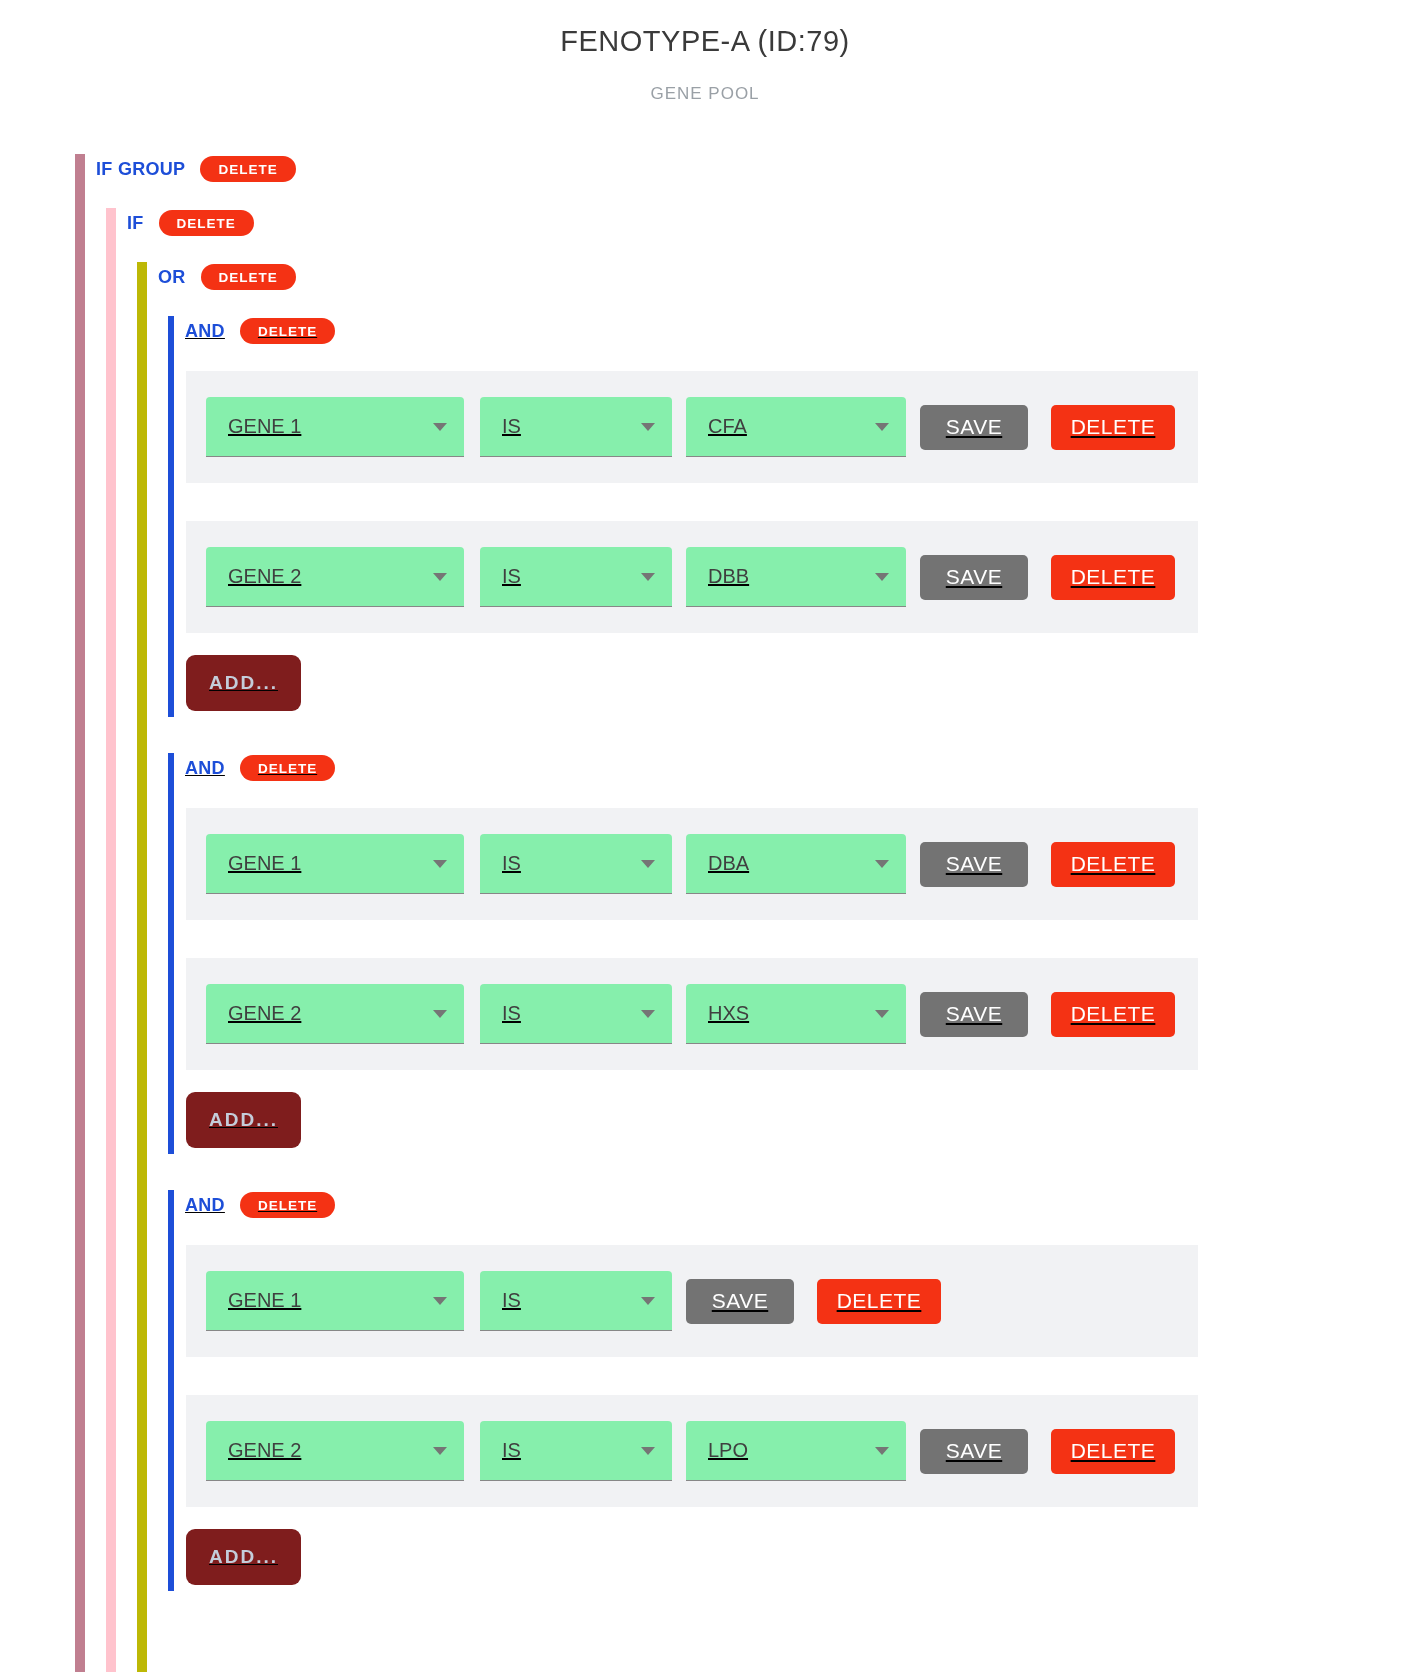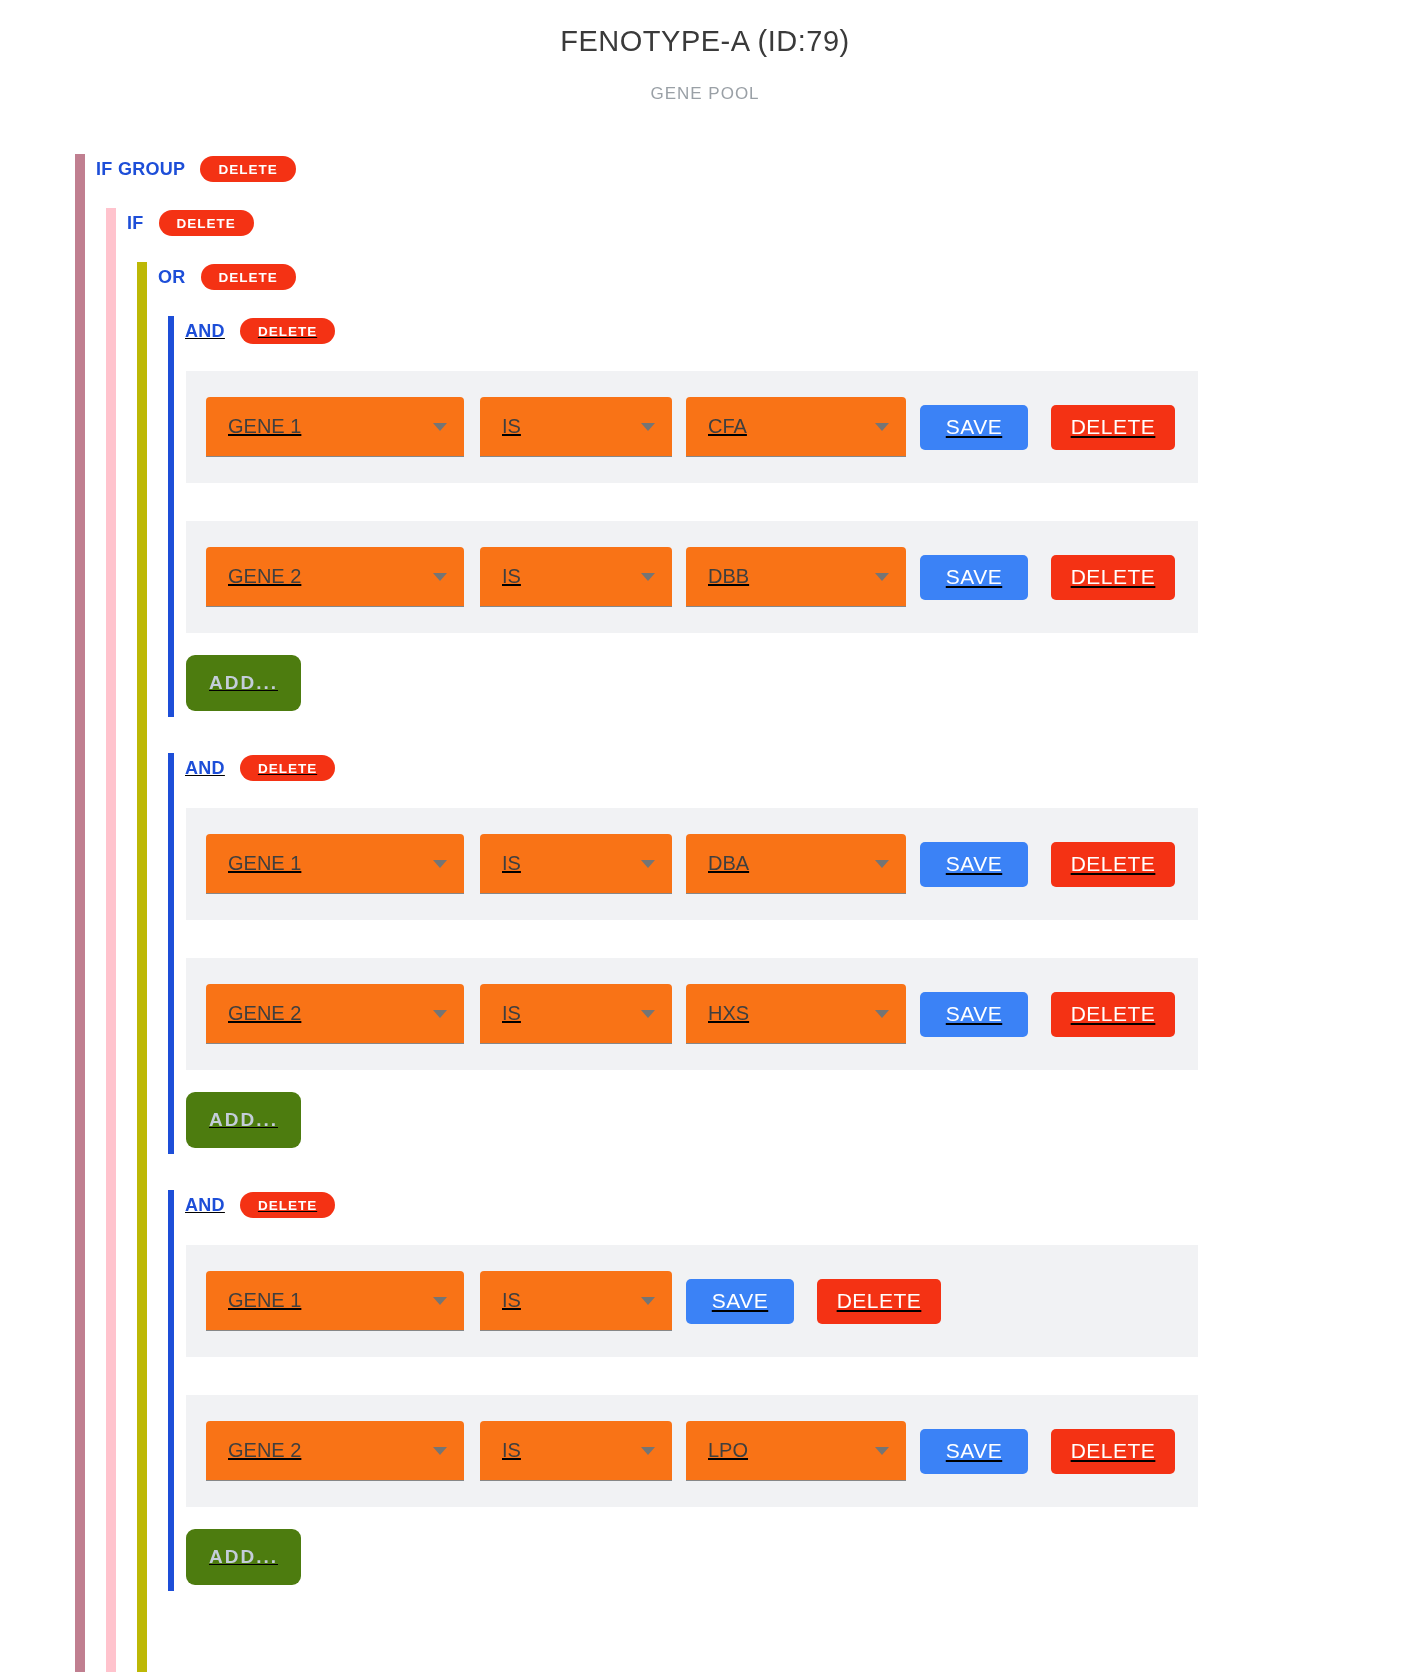--- a/index.html
+++ b/index.html
@@ -51,49 +51,49 @@
   }
 
   .condition-panel {
     background: #f1f2f4; width: 1012px; height: 112px;
     display: flex; align-items: center;
     padding: 0 20px; margin-bottom: 38px;
   }
   .condition-panel:last-of-type { margin-bottom: 22px; }
 
   .dropdown {
-    background: #f97316; border-bottom: 1px solid #878787;
+    background: #86efac; border-bottom: 1px solid #878787;
     border-radius: 4px 4px 0 0; height: 60px;
     display: flex; align-items: center; justify-content: space-between;
     padding: 0 17px 0 22px; cursor: pointer;
   }
   .dd-gene  { width: 258px; margin-right: 16px; }
   .dd-op    { width: 192px; margin-right: 14px; }
   .dd-value { width: 220px; margin-right: 14px; }
   .dd-label { font-size: 20px; color: #3f3f3f; }
   .dd-arrow {
     width: 0; height: 0;
     border-left: 7px solid transparent; border-right: 7px solid transparent;
     border-top: 8px solid #757575;
   }
 
   .btn-save {
-    background: #3b82f6; color: #ffffff; border: none; cursor: pointer;
+    background: #737373; color: #ffffff; border: none; cursor: pointer;
     font-family: "Liberation Sans", sans-serif; font-size: 21px;
     border-radius: 5px; width: 108px; height: 45px; letter-spacing: 0.5px;
   }
   .btn-row-delete {
     background: #f43214; color: #ffffff; border: none; cursor: pointer;
     font-family: "Liberation Sans", sans-serif; font-size: 21px;
     border-radius: 5px; width: 124px; height: 45px;
     margin-left: 23px; letter-spacing: 0.5px;
   }
 
   .add-button {
-    background: #4d7c0f; color: #c4cdda; border: none; cursor: pointer;
+    background: #7f1d1d; color: #c4cdda; border: none; cursor: pointer;
     font-family: "Liberation Sans", sans-serif; font-weight: bold;
     font-size: 19px; letter-spacing: 2px;
     border-radius: 9px; padding: 17px 23px; margin-bottom: 6px;
   }
 </style>
 </head>
 <body>
 
 <header class="page-header">
   <h1 class="page-title">FENOTYPE-A (ID:79)</h1>

